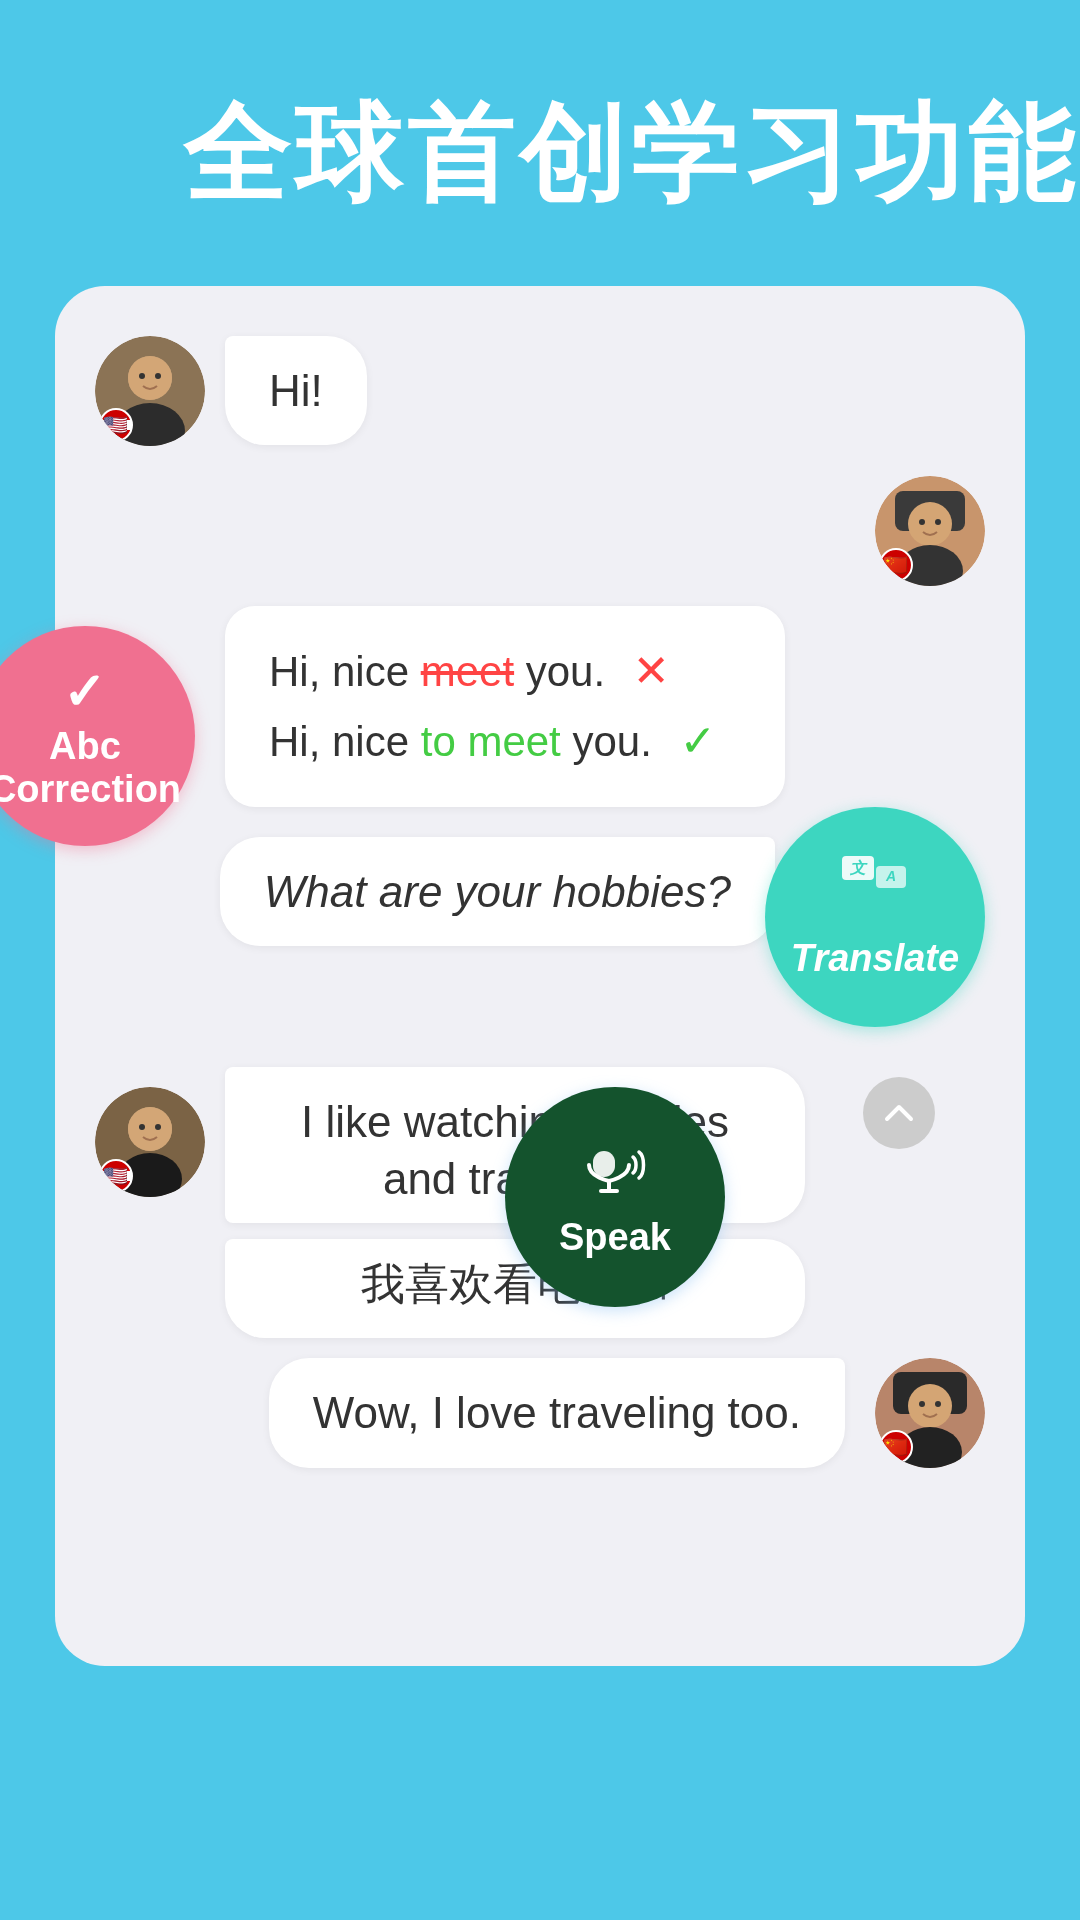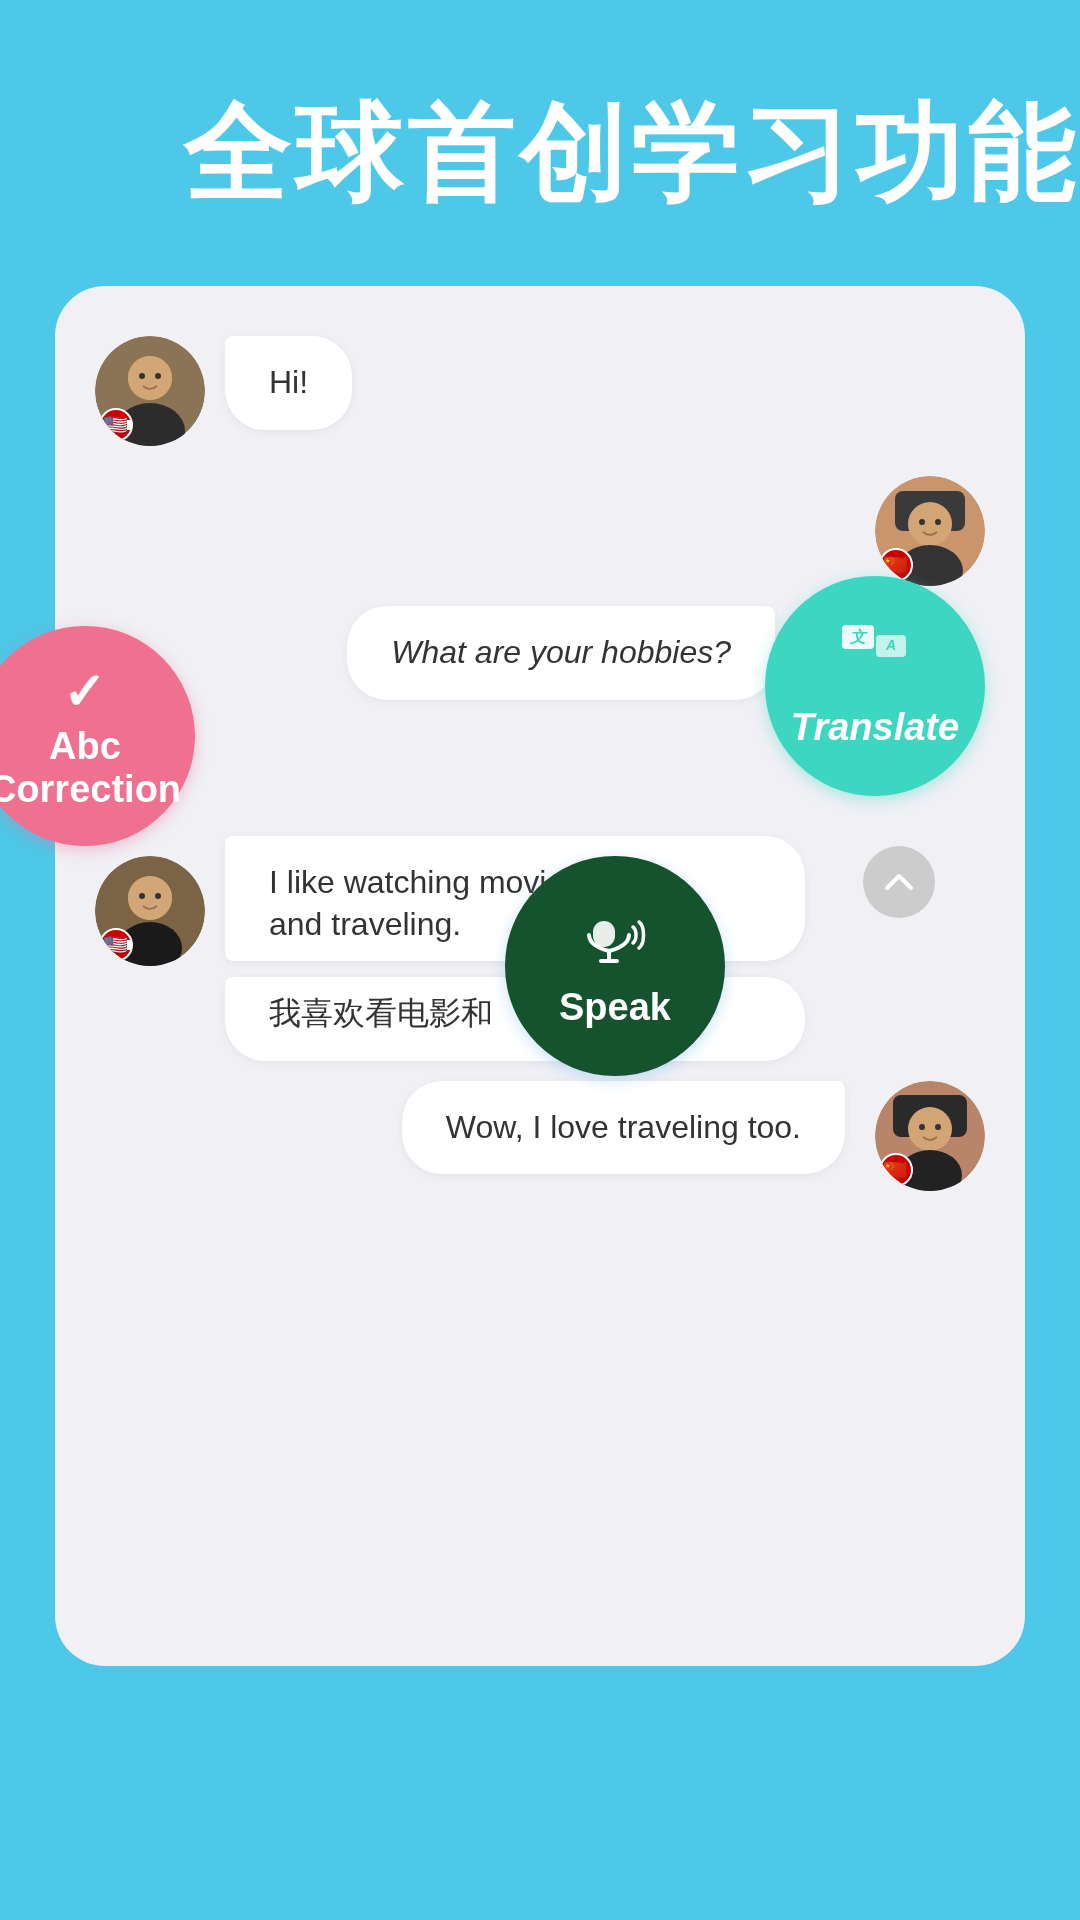--- a/index.html
+++ b/index.html
@@ -73,25 +73,26 @@
     .flag-cn::after {
       content: '🇨🇳';
       font-size: 20px;
     }
 
     
     .bubble {
       background: white;
       border-radius: 40px;
       padding: 26px 44px;
-      font-size: 32px;
+      font-size: 44px;
       color: #333;
       max-width: 580px;
       line-height: 1.3;
       box-shadow: 0 2px 8px rgba(0,0,0,0.06);
+      text-align: center;
     }
     .bubble.right-bubble {
       border-top-right-radius: 8px;
     }
     .bubble.left-bubble {
       border-top-left-radius: 8px;
     }
 
     
     .row-hi {
@@ -298,20 +299,30 @@
           <circle cx="55" cy="48" r="22" fill="#d4a574"></circle>
           <circle cx="47" cy="46" r="3" fill="#333"></circle>
           <circle cx="63" cy="46" r="3" fill="#333"></circle>
           <path d="M48 56 Q55 62 62 56" stroke="#a07050" stroke-width="2" fill="none"></path>
           <ellipse cx="55" cy="95" rx="33" ry="26" fill="#333"></ellipse>
         </svg>
         <div class="flag-badge flag-cn"></div>
       </div>
     </div>
 
+    <div class="correction-box">
+      <div>
+        Hi, nice <span class="text-strikethrough">meet</span> you.
+        <span class="cross-icon">✕</span>
+      </div>
+      <div>
+        Hi, nice <span class="text-green">to meet</span> you.
+        <span class="check-icon">✓</span>
+      </div>
+    </div>
 
     <div class="hobbies-row" style="margin-bottom:40px; position:relative;font-style:italic;">
       <div class="bubble right-bubble" style="margin-right:20px;">
         <span>What are your hobbies?</span>
       </div>
 
       <div class="translate-circle" style="position:relative; right:auto; top:auto; margin-left:-30px; margin-top:-30px;">
         <span class="translate-icon">
           <svg width="70" height="60" viewBox="0 0 70 60" fill="none" xmlns="http://www.w3.org/2000/svg">
             <rect x="2" y="2" width="32" height="24" rx="4" fill="white" opacity="0.9"></rect>

